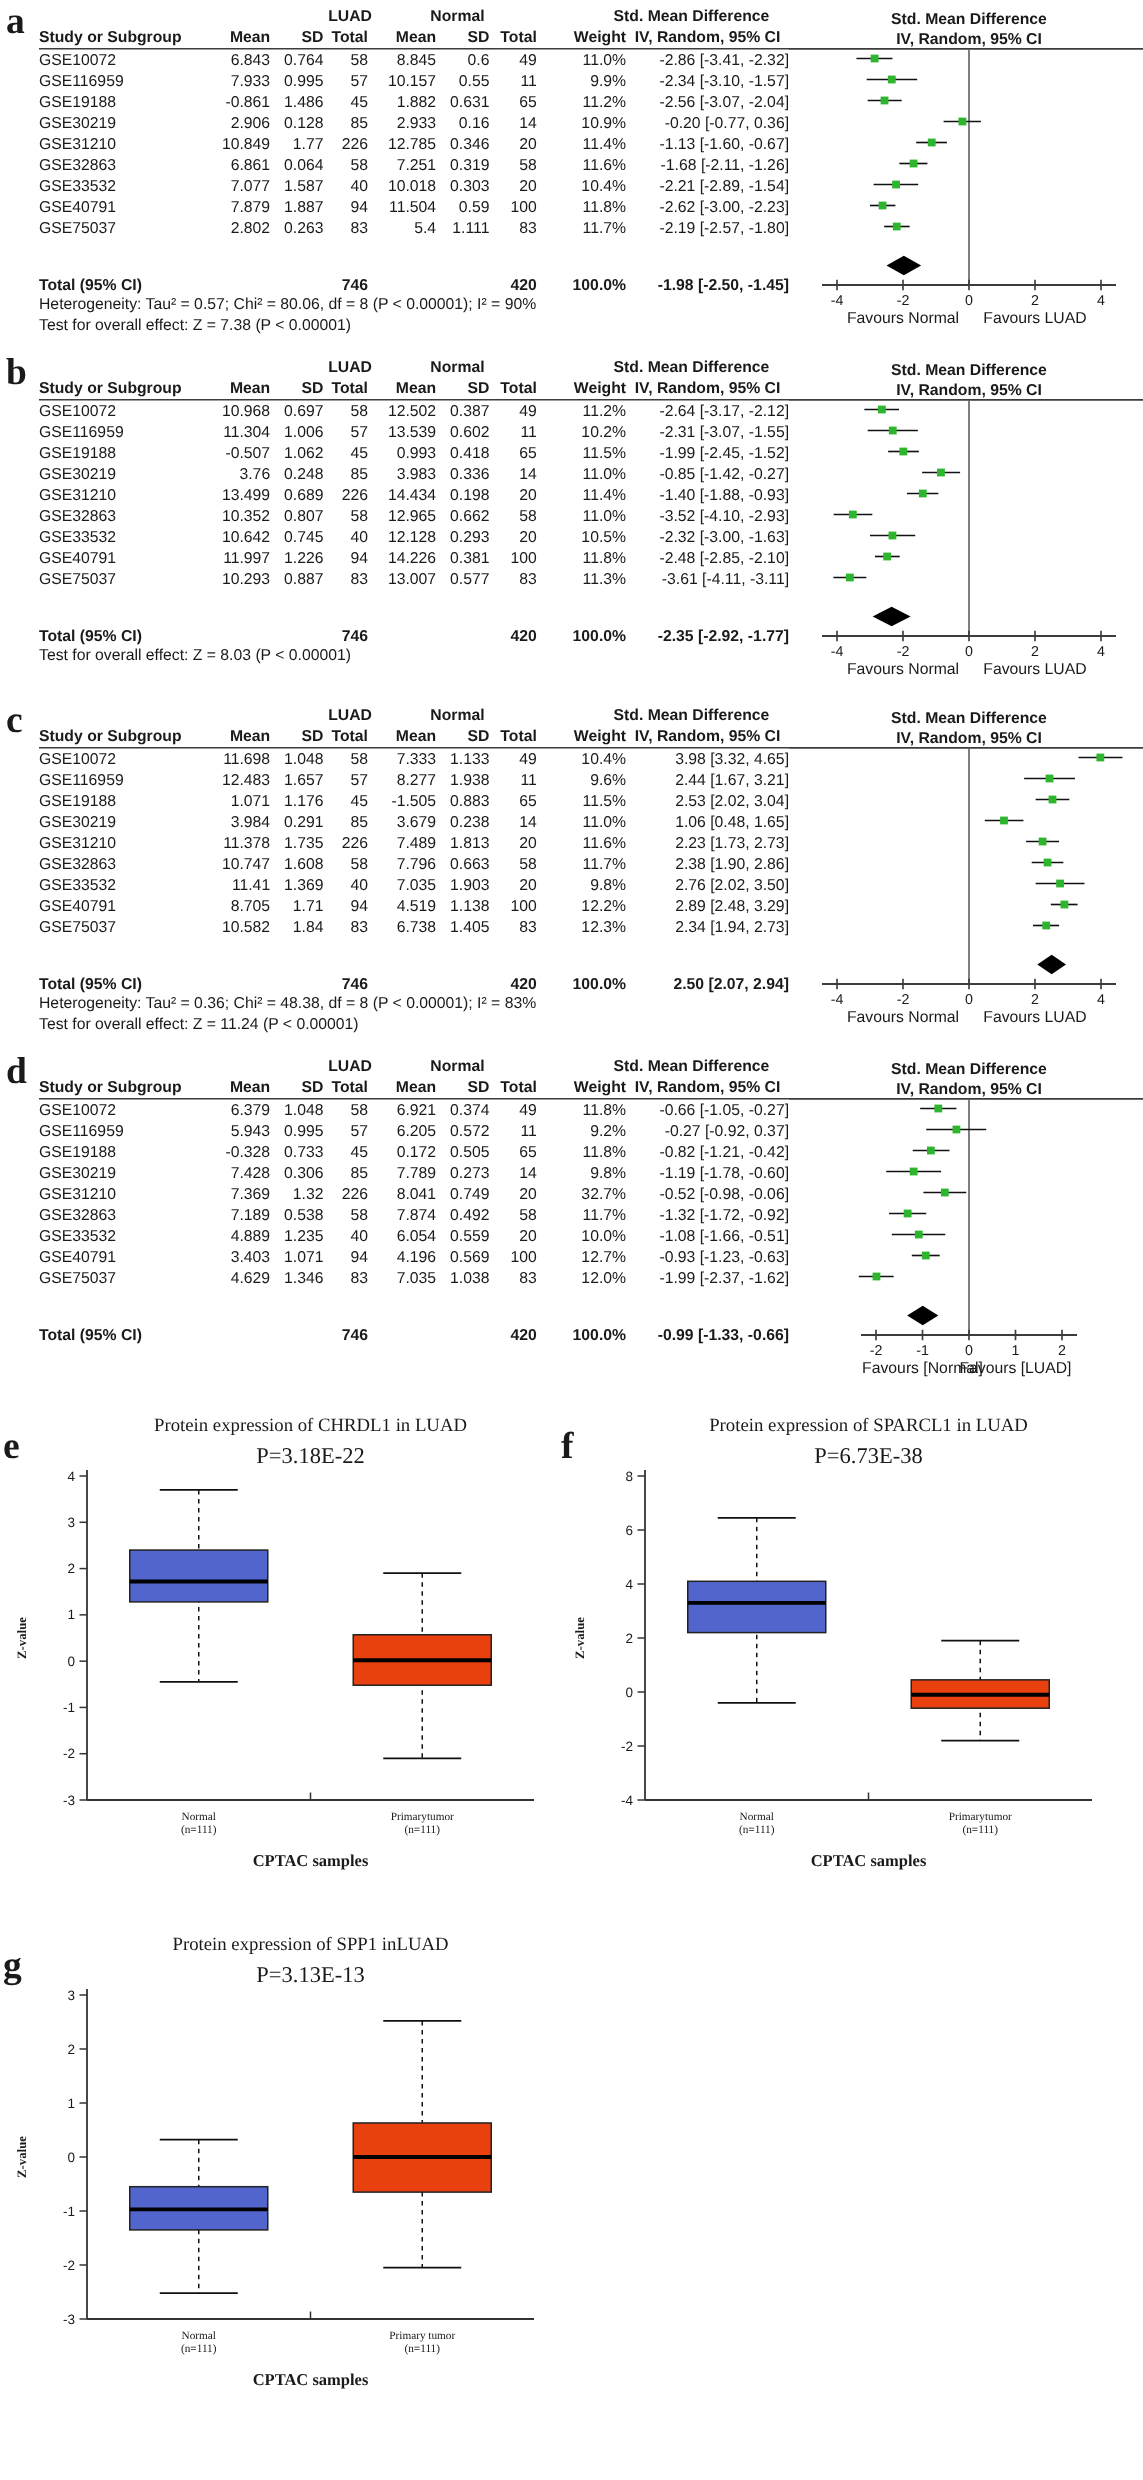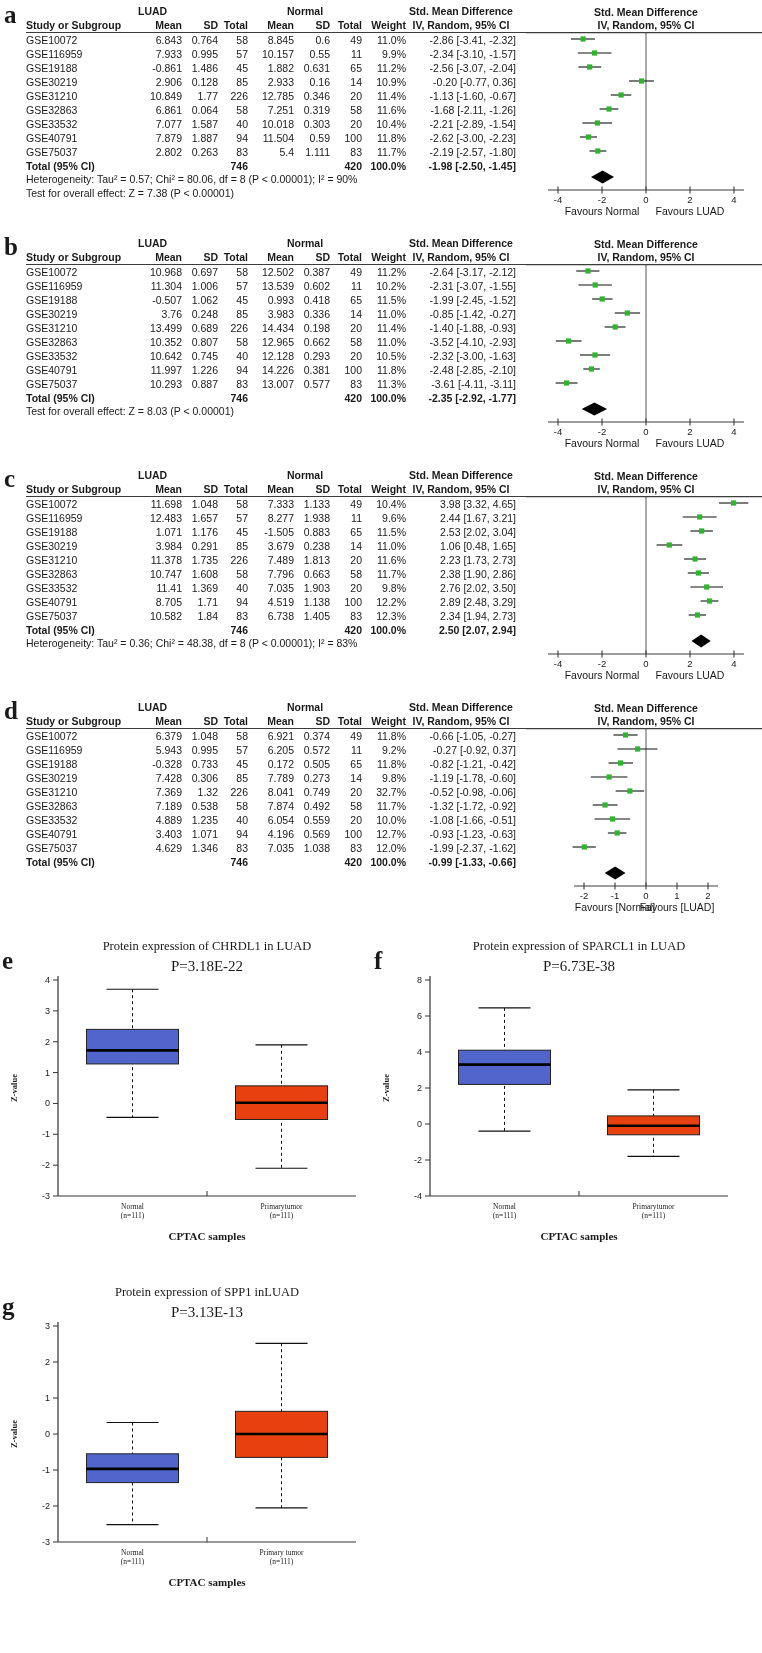--- a/index.html
+++ b/index.html
@@ -5,35 +5,35 @@
   html,body{margin:0;padding:0;background:#fff;}
   body{width:762px;font-family:"Liberation Sans",sans-serif;color:#1a1a1a;}
   #figure{position:relative;width:762px;padding-top:4px;}
   .fpanel{position:relative;margin:0 0 14px 0;}
   .pletter{position:absolute;left:4px;top:-2px;font-family:"Liberation Serif",serif;font-weight:bold;font-size:25px;line-height:25px;}
   .fbody{display:flex;margin-left:26px;}
   .ftable{width:500px;flex:none;font-size:10.5px;}
   .fgrouprow,.fheadrow,.frow{display:flex;height:14px;line-height:14px;white-space:nowrap;}
   .fgrouprow{font-weight:bold;}
   .fheadrow{font-weight:bold;border-bottom:1.2px solid #3c3c3c;}
-  .frow.total{font-weight:bold;margin-top:0;}
+  .frow.total{font-weight:bold;margin-top:24px;}
   .fnote{font-size:10.5px;line-height:13.6px;white-space:nowrap;}
   .c0{width:112px;display:inline-block;overflow:visible;}
   .c1{width:44px;display:inline-block;}
   .c2{width:36px;display:inline-block;}
   .c3{width:30px;display:inline-block;}
   .c4{width:46px;display:inline-block;}
   .c5{width:36px;display:inline-block;}
   .c6{width:32px;display:inline-block;}
-  .c7{width:44px;display:inline-block;}
+  .c7{width:44px;display:inline-block;padding-left:16px;}
   .c8{width:110px;display:inline-block;}
   .num{text-align:right;}
   .ctr{text-align:center;}
   .g0{width:112px;display:inline-block;}
-  .g1{width:110px;display:inline-block;text-align:left;}
+  .g1{width:110px;display:inline-block;text-align:right;}
   .g2{width:114px;display:inline-block;text-align:center;}
   .g3{width:44px;display:inline-block;}
   .g4{width:110px;display:inline-block;text-align:center;}
   svg{display:block;}
   svg text{font-family:"Liberation Sans",sans-serif;fill:#1a1a1a;}
   svg text.serif{font-family:"Liberation Serif",serif;}
   .fplot{flex:none;}
   .boxrow{display:flex;position:relative;margin-top:16px;}
   .bpanel{position:relative;flex:none;}
   .bletter{position:absolute;left:2px;top:14px;font-family:"Liberation Serif",serif;font-weight:bold;font-size:25px;line-height:25px;}
@@ -518,20 +518,21 @@
               <span class="c1 num"></span>
               <span class="c2 num"></span>
               <span class="c3 num">746</span>
               <span class="c4 num"></span>
               <span class="c5 num"></span>
               <span class="c6 num">420</span>
               <span class="c7 num">100.0%</span>
               <span class="c8 num">2.50 [2.07, 2.94]</span>
             </div>
             <div class="fnote">Heterogeneity: Tau² = 0.36; Chi² = 48.38, df = 8 (P &lt; 0.00001); I² = 83%</div>
+            <div class="fnote">Test for overall effect: Z = 11.24 (P &lt; 0.00001)</div>
           </div>
           <svg class="fplot" width="236" height="218" viewBox="0 0 236 218">
             <text x="120" y="12" text-anchor="middle" font-size="10.5" font-weight="bold">Std. Mean Difference</text>
             <text x="120" y="25" text-anchor="middle" font-size="10.5" font-weight="bold">IV, Random, 95% CI</text>
             <line x1="0" y1="28.6" x2="236" y2="28.6" stroke="#3c3c3c" stroke-width="1.2"></line>
             <line x1="120" y1="29" x2="120" y2="186" stroke="#555" stroke-width="1"></line>
             <line x1="193.04" y1="35" x2="222.3" y2="35" stroke="#111" stroke-width="1.1"></line>
             <rect x="204.96" y="32.4" width="5.2" height="5.2" fill="#2eb52e"></rect>
             <line x1="156.74" y1="49" x2="190.62" y2="49" stroke="#111" stroke-width="1.1"></line>
             <rect x="171.08" y="46.4" width="5.2" height="5.2" fill="#2eb52e"></rect>

